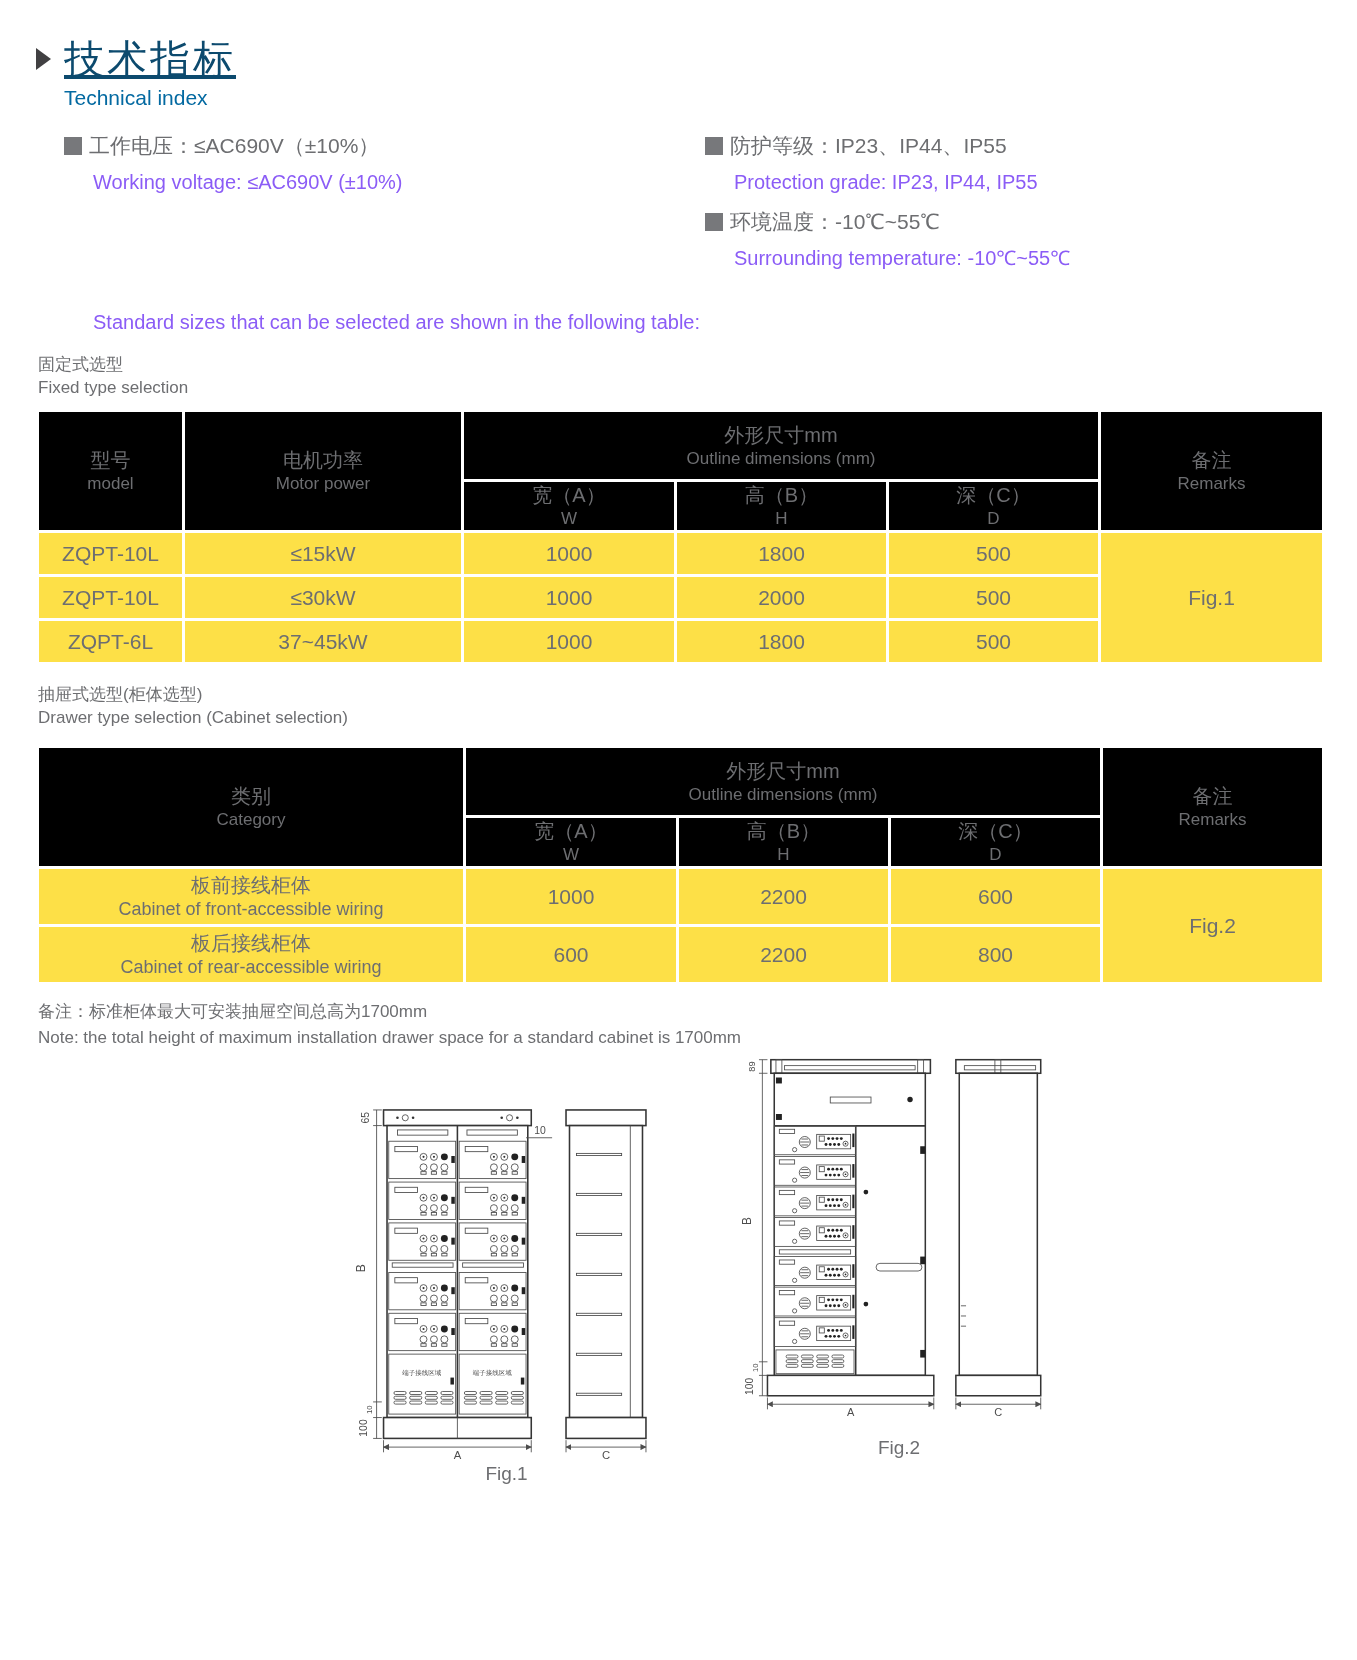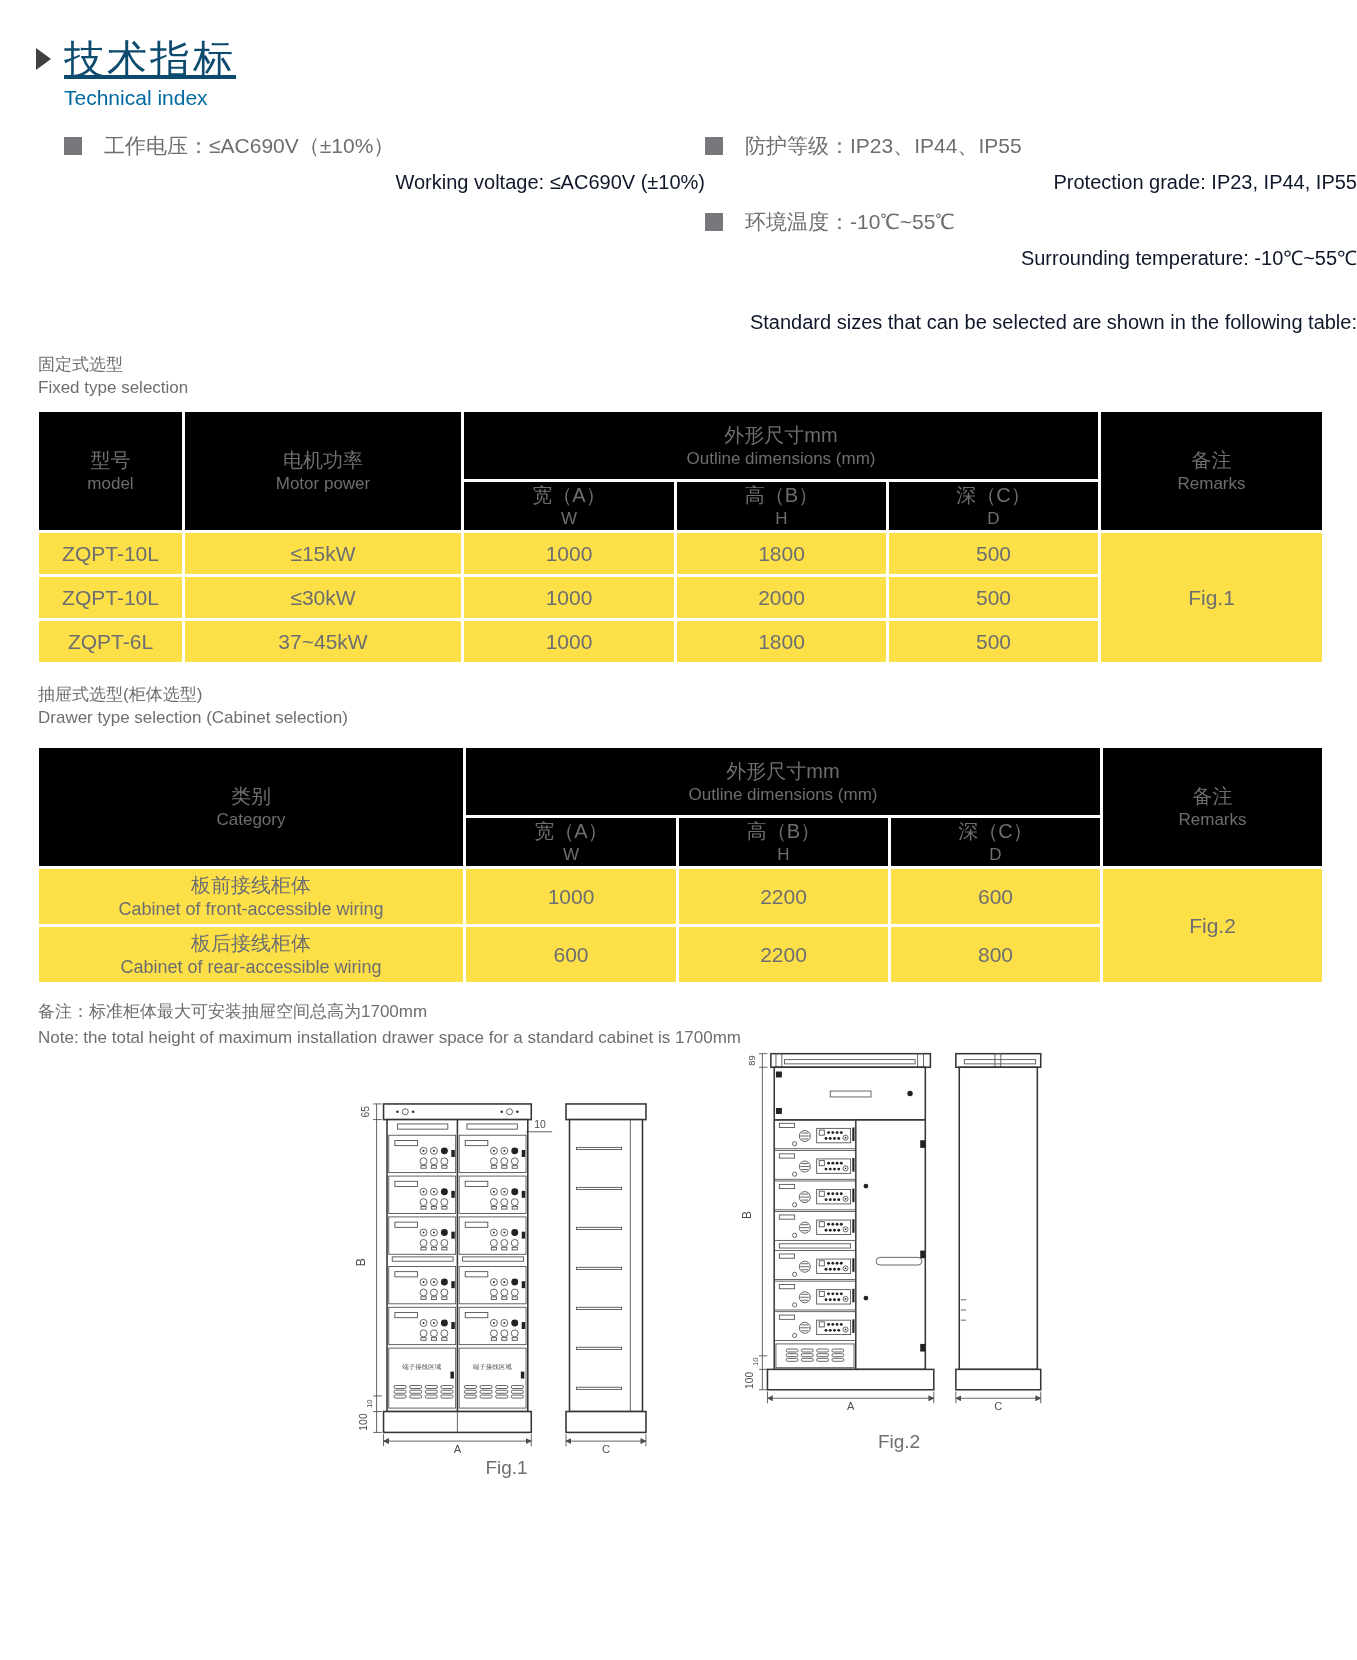--- a/index.html
+++ b/index.html
@@ -11,43 +11,43 @@
   .header{margin:36px 0 0 36px;}
   .title-row{display:flex;align-items:center;gap:13px;}
   .tri{width:0;height:0;border-left:15px solid #414042;border-top:11px solid transparent;border-bottom:11px solid transparent;}
   .page-title{font-size:40px;color:#0c4a6e;font-weight:400;letter-spacing:3px;line-height:46px;text-decoration:underline;}
   .page-subtitle{font-size:21px;color:#0369a1;margin:4px 0 0 28px;}
   
   .specs{display:flex;margin:22px 0 0 64px;}
   .specs-left{width:641px;}
   .specs-right{flex:1;}
   .spec-item{margin-bottom:13px;}
-  .spec-zh{font-size:21px;display:flex;align-items:center;gap:22px;color:#6d6e71;line-height:27px;}
+  .spec-zh{font-size:21px;display:flex;align-items:center;gap:7px;color:#6d6e71;line-height:27px;}
   .bullet{width:18px;height:18px;background:#77787b;flex:0 0 auto;}
-  .spec-en{font-size:20px;color:#0f172a;margin:11px 0 0 29px;line-height:25px;text-align:right;}
+  .spec-en{font-size:20px;color:#8b5cf6;margin:11px 0 0 29px;line-height:25px;}
   .spec-intro{margin:26px 0 0 64px;}
   
   .section{margin:18px 0 0 38px;}
   .section .zh{font-size:17px;line-height:23px;}
   .section .en{font-size:17px;line-height:23px;}
   table{border-collapse:collapse;table-layout:fixed;width:1286px;margin:10px 0 0 36px;}
   th,td{border:3px solid #fff;text-align:center;vertical-align:middle;font-weight:400;padding:0;}
   thead th{background:#000000;}
   tbody td{background:#fde047;}
   .h-zh{font-size:20px;line-height:26px;}
   .h-en{font-size:17px;line-height:22px;}
   .cell-num{font-size:21px;}
   .cell-model{font-size:21px;}
   .cell-cat-zh{font-size:20px;line-height:26px;}
   .cell-cat-en{font-size:18px;line-height:23px;}
   .row1{height:70px;} .row2{height:48px;}
   .t1-data tr{height:44px;}
   .t2-data tr{height:58px;}
   
-  .note{margin:14px 0 10px 38px;}
+  .note{margin:14px 0 16px 38px;}
   .note div{font-size:17px;line-height:26px;}
   
   .figures{position:relative;height:520px;margin-top:-22px;}
   .fig{position:absolute;display:flex;flex-direction:column;align-items:center;}
   .fig-1{left:352px;top:58px;}
   .fig-2{left:742px;top:6px;}
   .fig-caption{font-size:19px;color:#6d6e71;margin-top:2px;}
   .ln{fill:none;stroke:#4d4d4d;stroke-width:1;}
   .ln2{fill:#fff;stroke:#353535;stroke-width:1.8;}
   svg text{fill:#4d4d4d;font-family:"Liberation Sans",sans-serif;}

